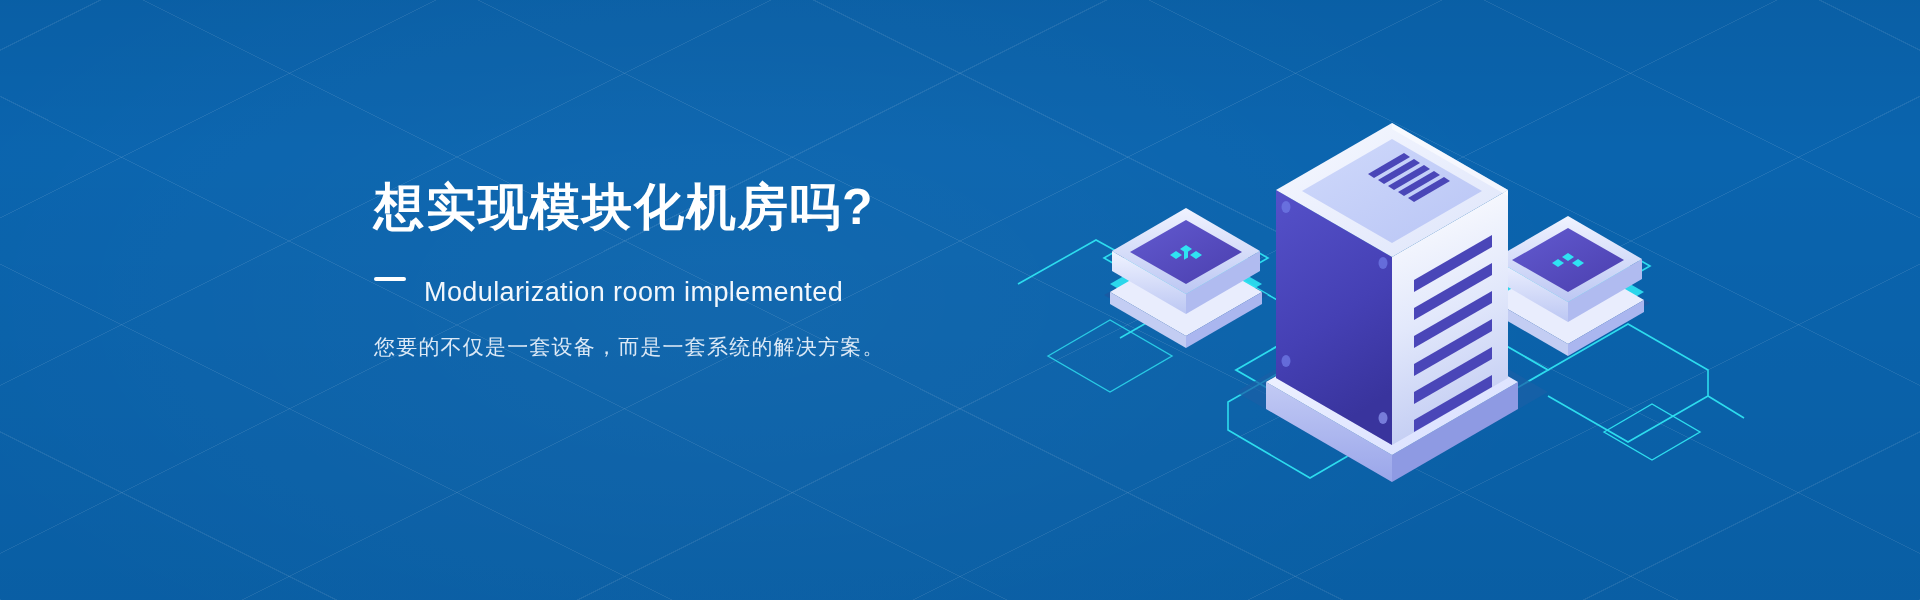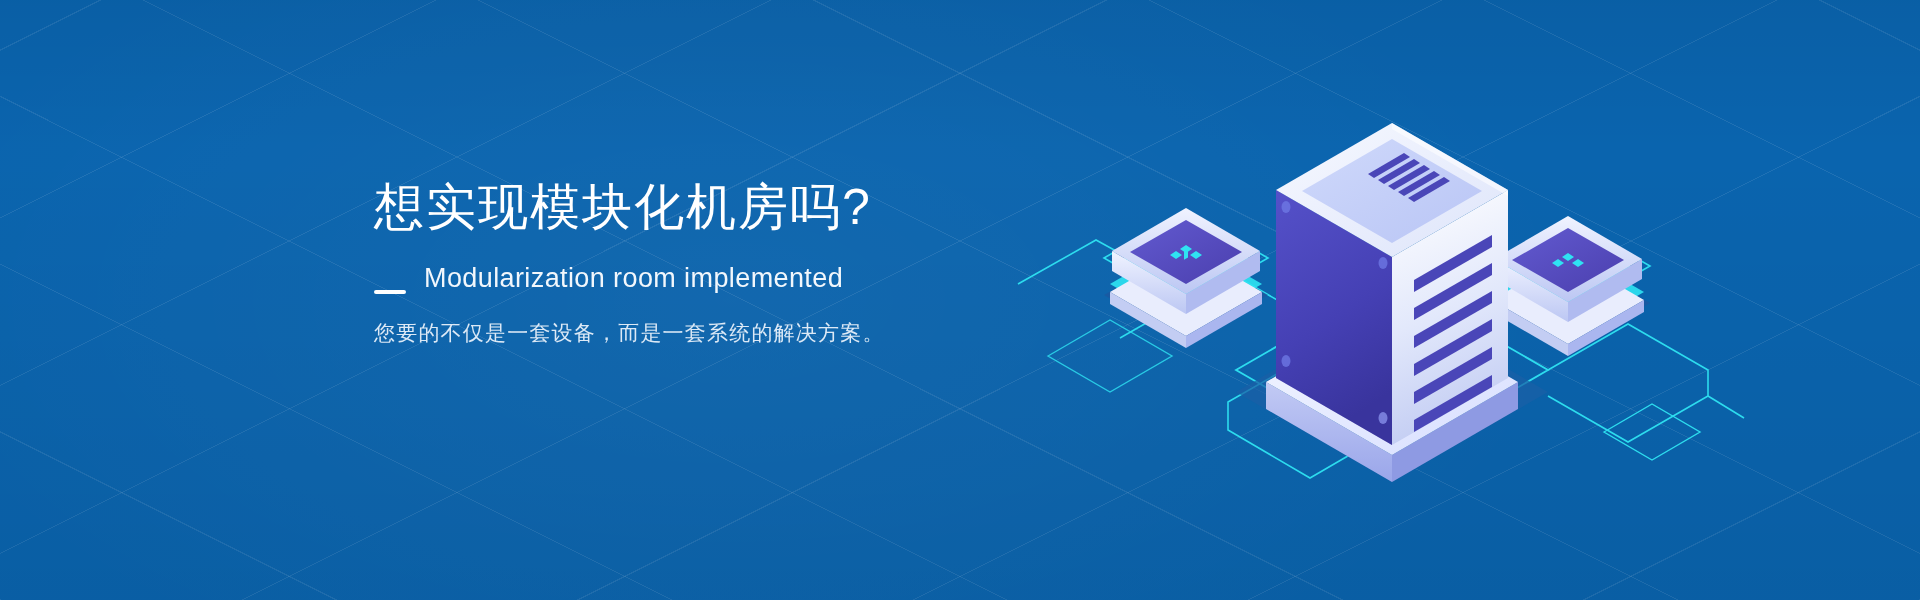--- a/index.html
+++ b/index.html
@@ -23,24 +23,24 @@
   .vignette{
     position:absolute;inset:0;
     background:radial-gradient(ellipse 1400px 700px at 38% 50%, rgba(255,255,255,.035), rgba(0,0,0,0) 62%),
                linear-gradient(180deg, rgba(0,0,0,.05), rgba(0,0,0,0) 25%, rgba(0,0,0,.06));
     pointer-events:none;
   }
 
   
   .copy{position:absolute;left:374px;top:178px;width:700px;}
   .headline{
-    font-size:50px;line-height:1.18;color:#ffffff;font-weight:400;
+    font-size:50px;line-height:1.18;color:#ffffff;font-weight:700;
     letter-spacing:2px;margin:0;white-space:nowrap;
   }
-  .sub-row{display:flex;align-items:flex-end;margin-top:26px;}
+  .sub-row{display:flex;align-items:flex-start;margin-top:40px;}
   .dash{
     width:32px;height:4px;background:#ffffff;border-radius:2px;
     margin-right:18px;flex:0 0 auto;
   }
   .subhead{
     font-size:27px;color:#f2f7fc;font-weight:400;letter-spacing:.4px;
     white-space:nowrap;
   }
   .desc{
     margin-top:21px;font-size:21px;color:#dce9f6;line-height:1.7;

